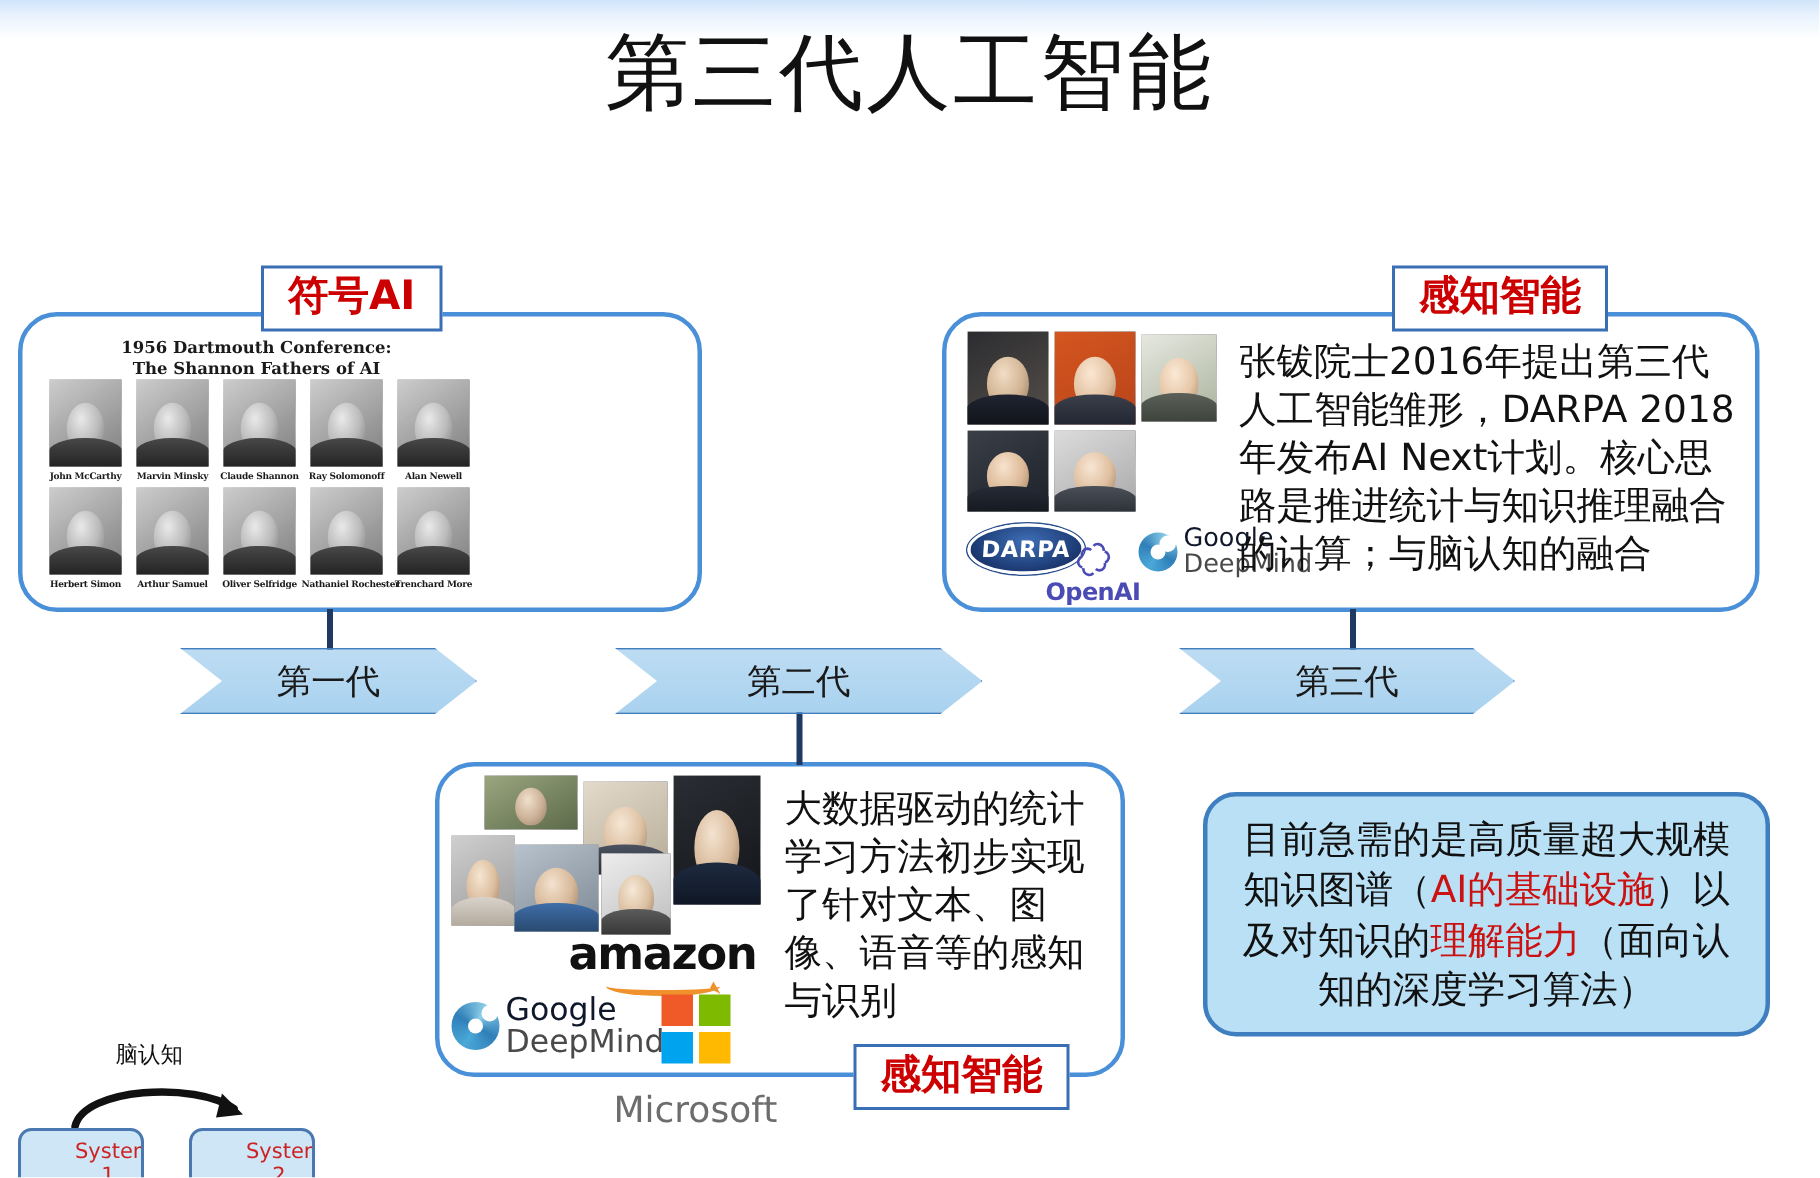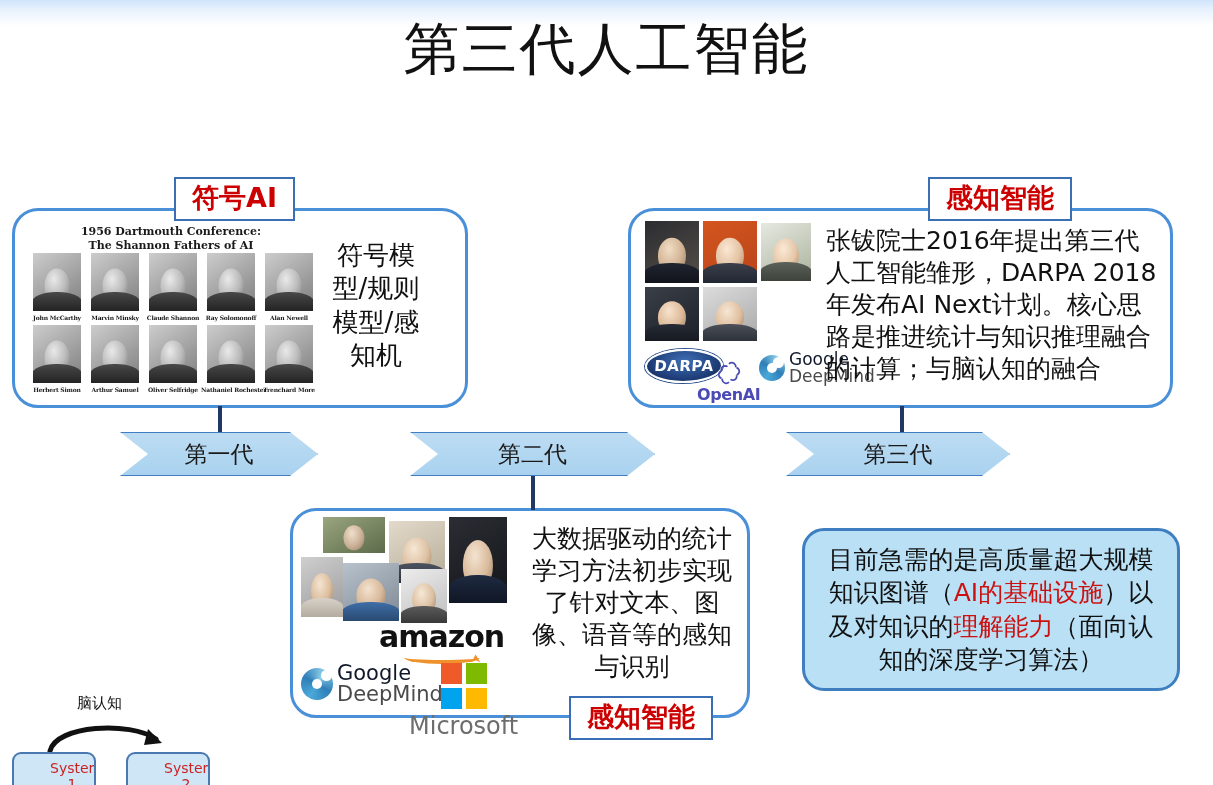--- a/index.html
+++ b/index.html
@@ -203,21 +203,21 @@
     transform: rotate(28deg);
   }
 
   .ms-wrap { text-align: center; }
   .ms-grid {
     width: 46px; height: 46px; margin: 0 auto;
     display: grid; grid-template-columns: 1fr 1fr; grid-template-rows: 1fr 1fr; gap: 4px;
   }
   .ms-grid i { display: block; }
   .ms-text {
-    font-size: 24px; color: #6d6d6d; margin-top: 3px;
+    font-size: 24px; color: #6d6d6d; margin-top: 17px;
     font-family: "DejaVu Sans", "Liberation Sans", sans-serif;
   }
 
   
   #summary-box {
     position: absolute;
     background: #b9e0f5;
     border: 3px solid #3f7fbf;
     border-radius: 22px;
     display: flex; align-items: center; justify-content: center;
@@ -330,21 +330,20 @@
           <div class="shoulders"></div>
         </div>
 
       <div class="caption" style="left:4px; top:171px; width:60px;">Herbert Simon</div>
       <div class="caption" style="left:62px; top:171px; width:60px;">Arthur Samuel</div>
       <div class="caption" style="left:120px; top:171px; width:60px;">Oliver Selfridge</div>
       <div class="caption" style="left:178px; top:171px; width:60px;">Nathaniel Rochester</div>
       <div class="caption" style="left:236px; top:171px; width:60px;">Trenchard More</div>
     </div>
 
-    <div class="body-text" style="left:306px; top:28px; width:110px; font-size:26px; text-align:center;">符号模型/规则模型/感知机</div>
   </div>
 
   <div class="tag" style="left:158px; top:177px;">符号AI</div>
 
   <div class="panel" id="gen3-panel" style="left:628px; top:208px; width:545px; height:200px;">
 
     <div style="position:absolute; left:14px; top:10px; width:175px; height:120px;">
       <div class="photo" style="left:0px; top:0px; width:54px; height:62px;">
           <div class="bg" style="background:linear-gradient(150deg,#2c2c30,#55504a);"></div>
           <div class="head" style="background:radial-gradient(ellipse at 40% 32%, #f1ddc5 0%, #d2b494 55%, #937a5e 100%);"></div>
@@ -461,21 +460,21 @@
     <div class="logo ms-wrap" style="left:116px; top:152px;">
       <div class="ms-grid">
         <i style="background:#f05a28;"></i>
           <i style="background:#7eba00;"></i>
         <i style="background:#00a3ee;"></i>
           <i style="background:#ffb900;"></i>
       </div>
       <div class="ms-text">Microsoft</div>
     </div>
 
-    <div class="body-text" style="left:230px; top:12px; width:218px; font-size:25px; text-align:center;">大数据驱动的统计学习方法初步实现了针对文本、图像、语音等的感知与识别</div>
+    <div class="body-text" style="left:230px; top:12px; width:218px; font-size:25px; text-align:left;">大数据驱动的统计学习方法初步实现了针对文本、图像、语音等的感知与识别</div>
   </div>
 
   <div class="tag" style="left:553px; top:696px;">感知智能</div>
 
   <div id="summary-box" style="left:802px; top:528px; width:378px; height:163px;">
     <div id="summary-text">
       <span>目前急需的是高质量超大规模知识图谱（</span><span class="hl">AI的基础设施</span><span>）以及对知识的</span><span class="hl">理解能力</span><span>（面向认知的深度学习算法）</span>
     </div>
   </div>
 

